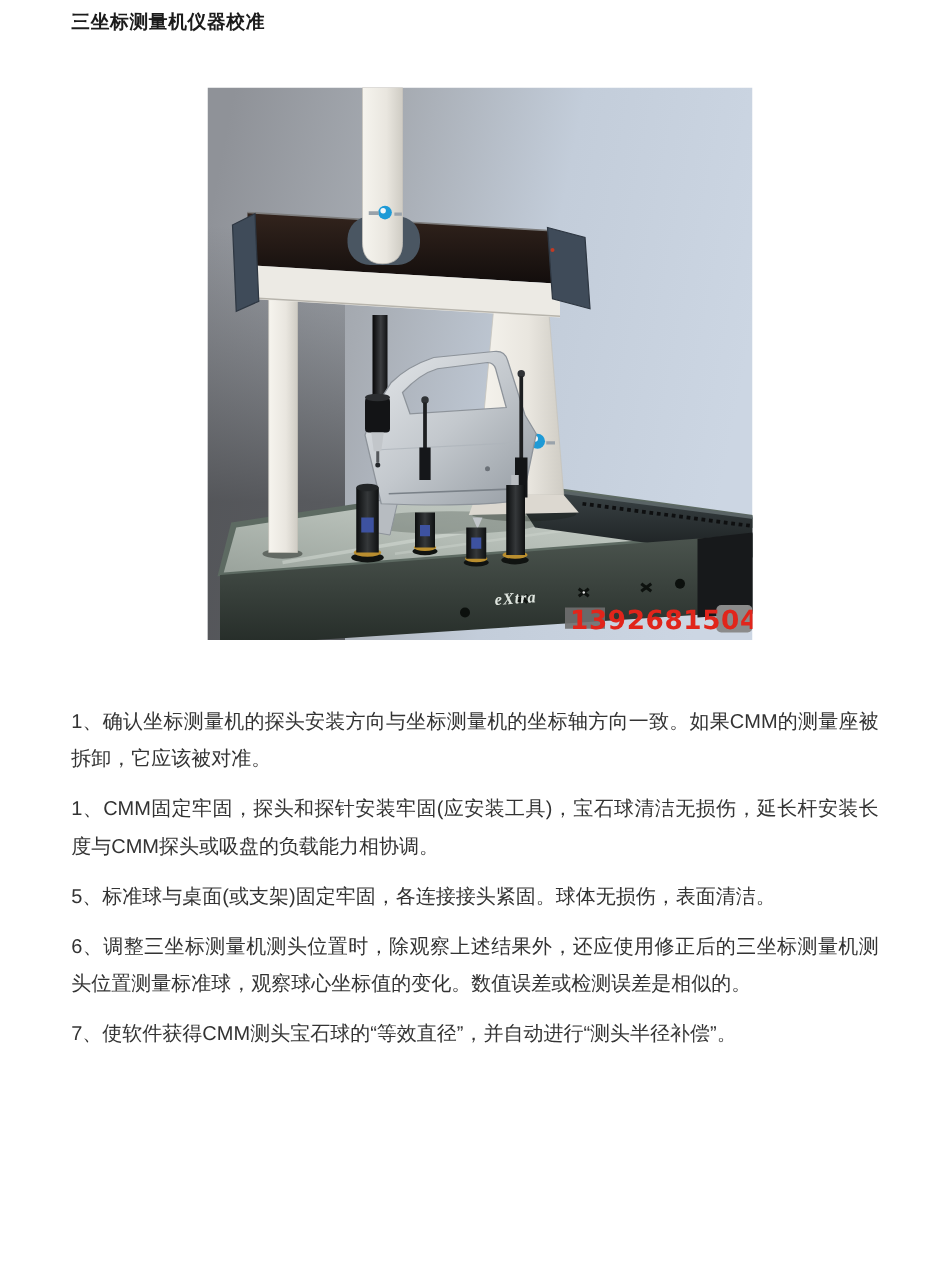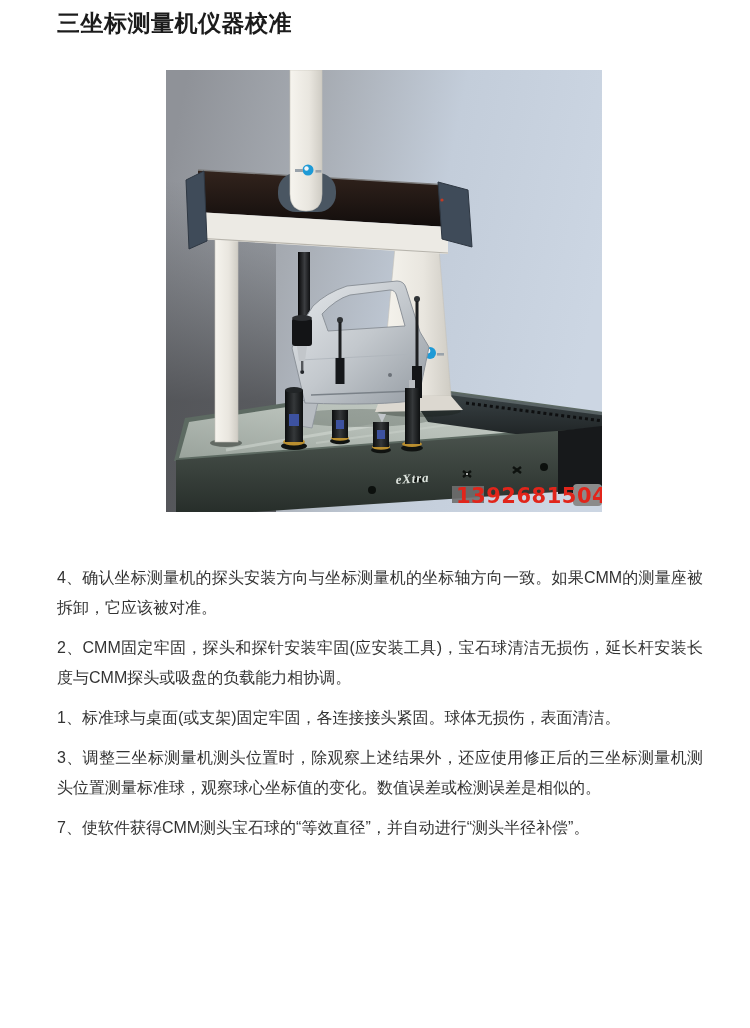--- a/index.html
+++ b/index.html
@@ -3,21 +3,21 @@
 <meta charset="utf-8">
 <style>
   html,body{margin:0;padding:0;background:#ffffff;}
   body{
     width:750px;height:1028px;position:relative;overflow:hidden;
     font-family:"Liberation Sans","DejaVu Sans",sans-serif;
     -webkit-font-smoothing:antialiased;
   }
   .doc-title{
     position:absolute;left:57px;top:8px;margin:0;
-    font-size:23px;font-weight:bold;color:#1b1b1b;letter-spacing:.5px;
+    font-size:15px;font-weight:bold;color:#1b1b1b;letter-spacing:.5px;
   }
   .photo-wrap{
     position:absolute;left:166px;top:70px;width:436px;height:442px;
   }
   .photo-wrap svg{display:block;width:436px;height:442px;}
   .content{
     position:absolute;left:57px;top:563px;width:646px;
   }
   .content p{
     margin:0 0 10px 0;font-size:16px;line-height:30px;color:#333;
@@ -215,18 +215,18 @@
     <circle cx="378" cy="397" r="4" fill="#0c100d"></circle>
 
     <text x="230" y="414" class="extra-label" transform="rotate(-4 230 414)">eXtra</text>
     <rect x="286" y="416" width="32" height="17" fill="#6f6f6f" opacity="0.9"></rect>
     <rect x="407" y="414" width="29" height="22" rx="4" fill="#8b8b8b"></rect>
     <text x="290" y="433" class="phone-label">13926815046</text>
   </svg>
 </div>
 
 <div class="content">
-  <p>4、确认坐标测量机的探头安装方向与坐标测量机的坐标轴方向一致。如果CMM的测量座被拆卸，它应该被对准。</p>
-  <p>2、CMM固定牢固，探头和探针安装牢固(应安装工具)，宝石球清洁无损伤，延长杆安装长度与CMM探头或吸盘的负载能力相协调。</p>
-  <p>1、标准球与桌面(或支架)固定牢固，各连接接头紧固。球体无损伤，表面清洁。</p>
-  <p>3、调整三坐标测量机测头位置时，除观察上述结果外，还应使用修正后的三坐标测量机测头位置测量标准球，观察球心坐标值的变化。数值误差或检测误差是相似的。</p>
+  <p>1、确认坐标测量机的探头安装方向与坐标测量机的坐标轴方向一致。如果CMM的测量座被拆卸，它应该被对准。</p>
+  <p>1、CMM固定牢固，探头和探针安装牢固(应安装工具)，宝石球清洁无损伤，延长杆安装长度与CMM探头或吸盘的负载能力相协调。</p>
+  <p>5、标准球与桌面(或支架)固定牢固，各连接接头紧固。球体无损伤，表面清洁。</p>
+  <p>6、调整三坐标测量机测头位置时，除观察上述结果外，还应使用修正后的三坐标测量机测头位置测量标准球，观察球心坐标值的变化。数值误差或检测误差是相似的。</p>
   <p>7、使软件获得CMM测头宝石球的“等效直径”，并自动进行“测头半径补偿”。</p>
 </div>
 
 </body></html>

